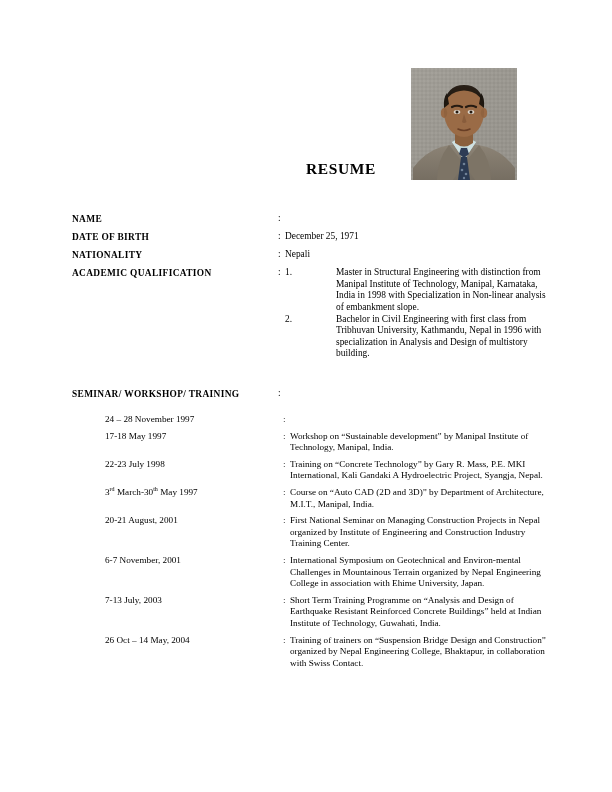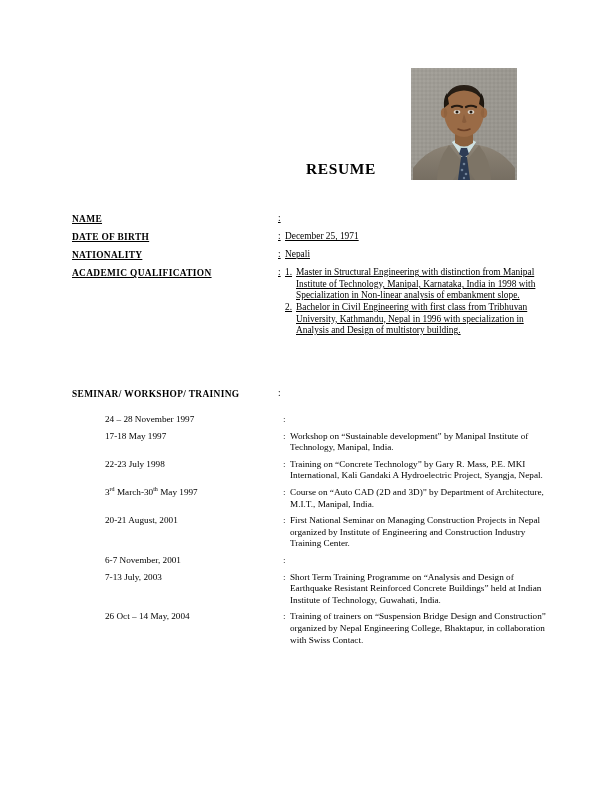--- a/index.html
+++ b/index.html
@@ -54,21 +54,20 @@
   .info-block {
     position: absolute;
     left: 72px;
     top: 213px;
     width: 480px;
   }
   .info-row {
     display: flex;
     align-items: flex-start;
     margin-bottom: 6.5px;
-    text-decoration: underline;
   }
   .info-label {
     width: 206px;
     flex: 0 0 206px;
     font-weight: bold;
     font-size: 9.4px;
     letter-spacing: 0.35px;
     line-height: 11px;
     padding-top: 0.5px;
   }
@@ -99,20 +98,21 @@
     font-size: 9.4px;
     line-height: 11.6px;
     margin-bottom: 0;
   }
   .qual-num {
     flex: 0 0 11px;
     text-align: left;
   }
   .qual-text {
     flex: 1;
+    margin-left: 40px;
   }
   .qual-item + .qual-item { margin-top: 0px; }
 
   
   .seminar-head {
     position: absolute;
     left: 72px;
     top: 388px;
     width: 480px;
     display: flex;
@@ -299,20 +299,21 @@
         <div class="seminar-desc">Course on “Auto CAD (2D and 3D)” by Department of Architecture, M.I.T., Manipal, India.</div>
       </div>
       <div class="seminar-row">
         <div class="seminar-date">20-21 August, 2001</div>
         <div class="seminar-colon">:</div>
         <div class="seminar-desc">First National Seminar on Managing Construction Projects in Nepal organized by Institute of Engineering and Construction Industry Training Center.</div>
       </div>
       <div class="seminar-row">
         <div class="seminar-date">6-7 November, 2001</div>
         <div class="seminar-colon">:</div>
+        <div class="seminar-desc">International Symposium on Geotechnical and Environ-mental Challenges in Mountainous Terrain organized by Nepal Engineering College in association with Ehime University, Japan.</div>
       </div>
       <div class="seminar-row">
         <div class="seminar-date">7-13 July, 2003</div>
         <div class="seminar-colon">:</div>
         <div class="seminar-desc">Short Term Training Programme on “Analysis and Design of Earthquake Resistant Reinforced Concrete Buildings” held at Indian Institute of Technology, Guwahati, India.</div>
       </div>
       <div class="seminar-row">
         <div class="seminar-date">26 Oct – 14 May, 2004</div>
         <div class="seminar-colon">:</div>
         <div class="seminar-desc">Training of trainers on “Suspension Bridge Design and Construction” organized by Nepal Engineering College, Bhaktapur, in collaboration with Swiss Contact.</div>

